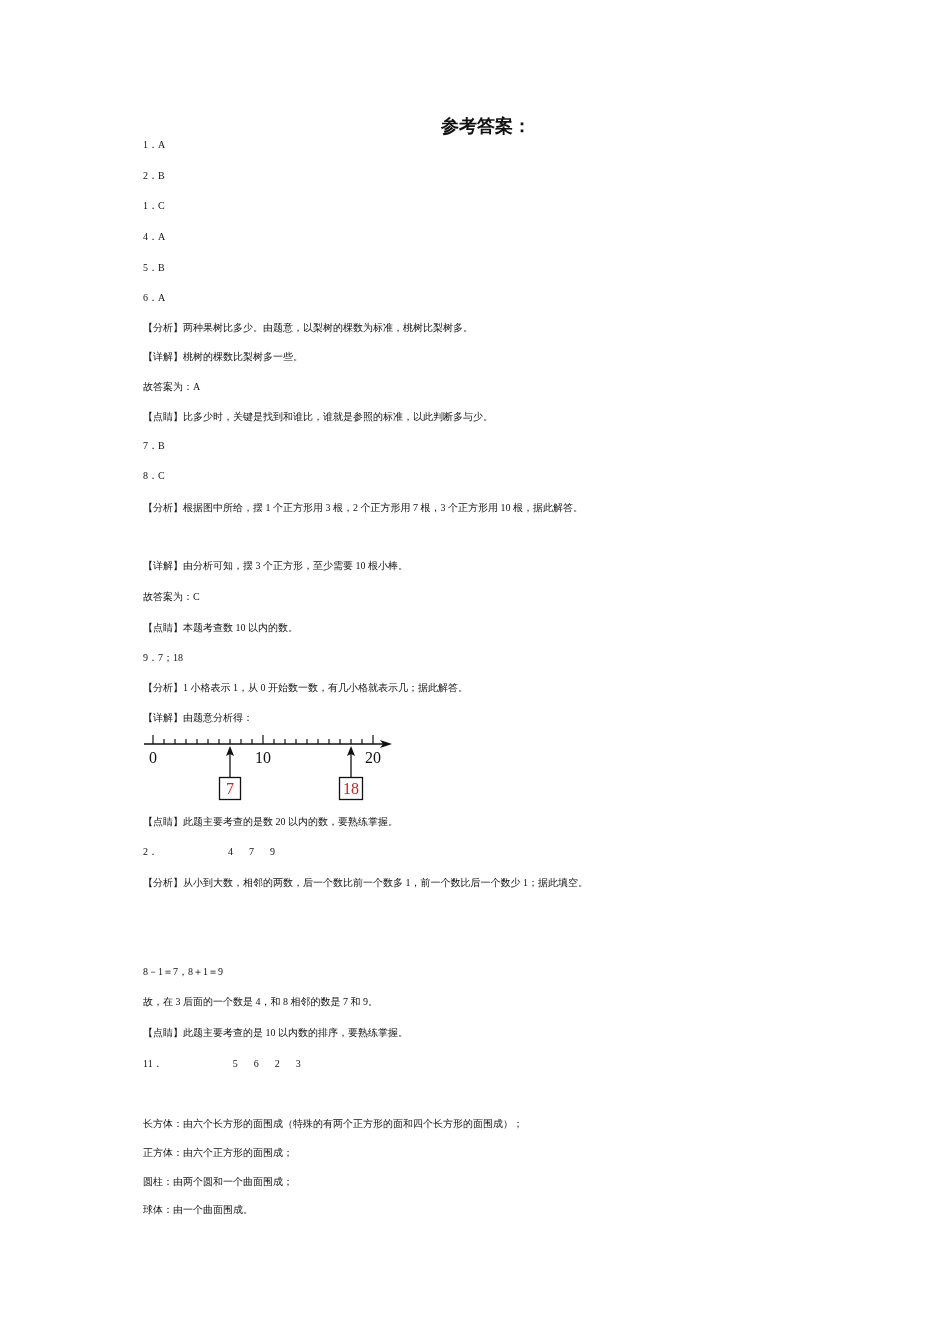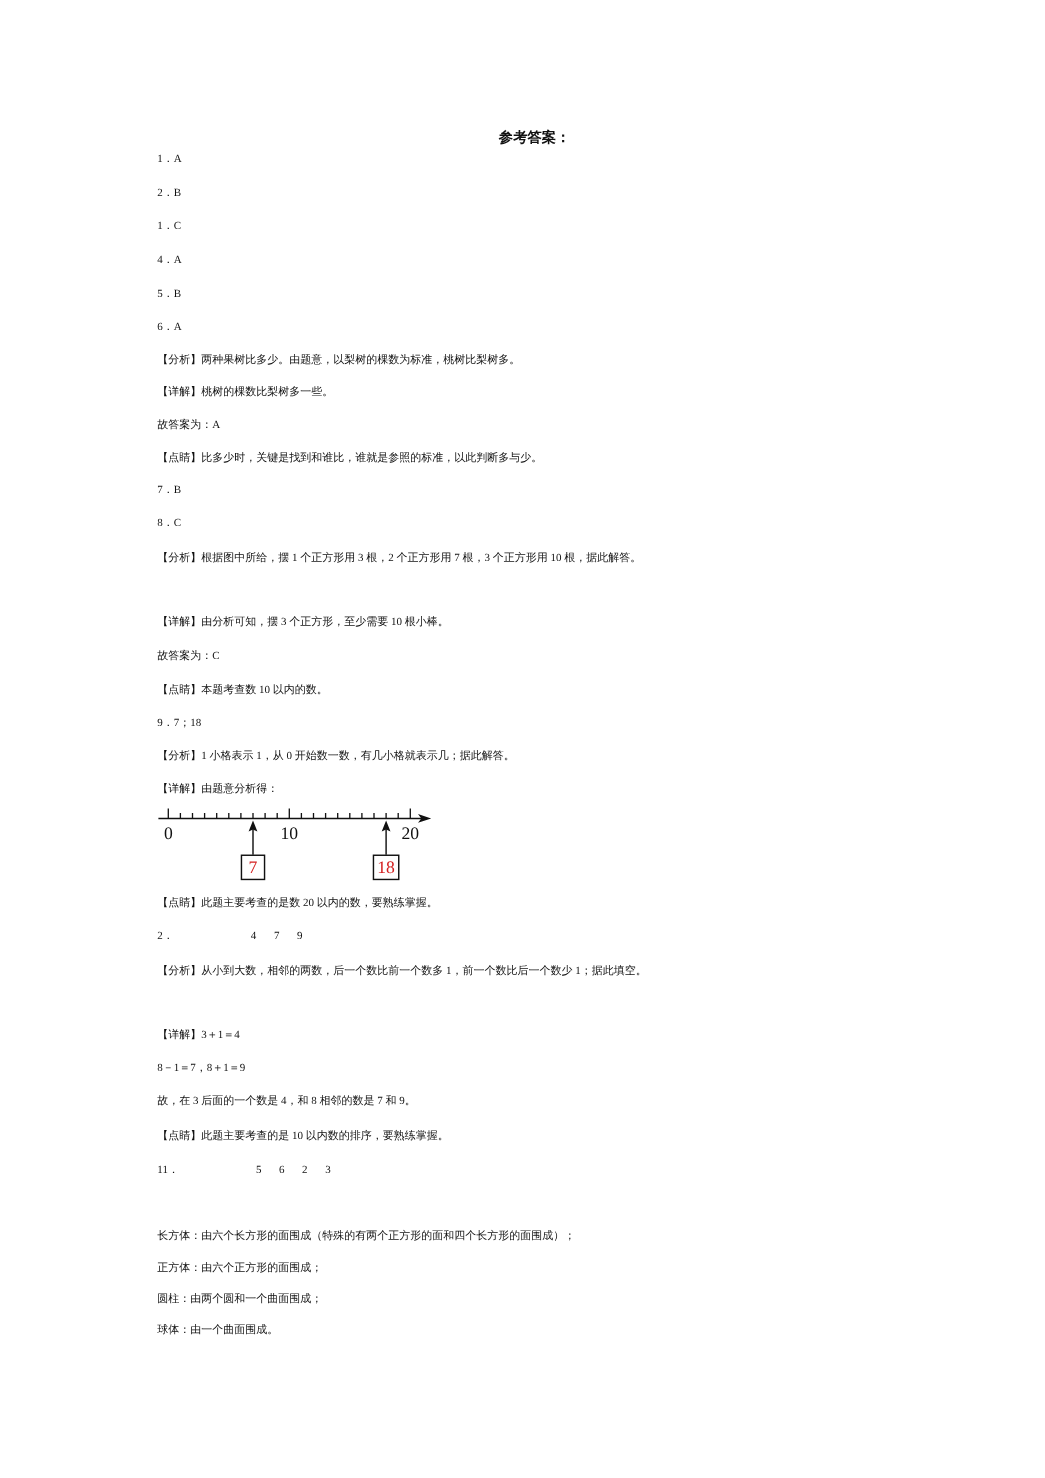--- a/index.html
+++ b/index.html
@@ -22,21 +22,21 @@
       height: 1344px;
     }
     .title {
       position: absolute;
       top: 115px;
       left: 0;
       width: 950px;
       text-align: center;
       font-family: "DejaVu Sans", "Liberation Sans", sans-serif;
       font-weight: bold;
-      font-size: 13px;
+      font-size: 18px;
       line-height: 22px;
       padding-left: 22px;
       box-sizing: border-box;
     }
     .line {
       position: absolute;
       left: 143px;
       width: 670px;
       font-size: 10px;
       line-height: 22px;
@@ -130,21 +130,20 @@
     </svg>
   </div>
 
   <div class="line" style="top:811px">【点睛】此题主要考查的是数 20 以内的数，要熟练掌握。</div>
 
   <div class="line" style="top:841px">
     <span>2．</span><span class="blank-gap"></span><span class="ans-num">4</span><span class="ans-num">7</span><span class="ans-num">9</span>
   </div>
 
   <div class="line wrap" style="top:868px">【分析】从小到大数，相邻的两数，后一个数比前一个数多 1，前一个数比后一个数少 1；据此填空。</div>
-  <div class="line" style="top:931px">【详解】3＋1＝4</div>
   <div class="line" style="top:961px">8－1＝7，8＋1＝9</div>
   <div class="line" style="top:991px">故，在 3 后面的一个数是 4，和 8 相邻的数是 7 和 9。</div>
   <div class="line" style="top:1022px">【点睛】此题主要考查的是 10 以内数的排序，要熟练掌握。</div>
 
   <div class="line" style="top:1053px">
     <span>11．</span><span class="blank-gap"></span><span class="ans-num">5</span><span class="ans-num">6</span><span class="ans-num">2</span><span class="ans-num">3</span>
   </div>
 
   <div class="line" style="top:1142px">正方体：由六个正方形的面围成；</div>
   <div class="line" style="top:1113px">长方体：由六个长方形的面围成（特殊的有两个正方形的面和四个长方形的面围成）；</div>

